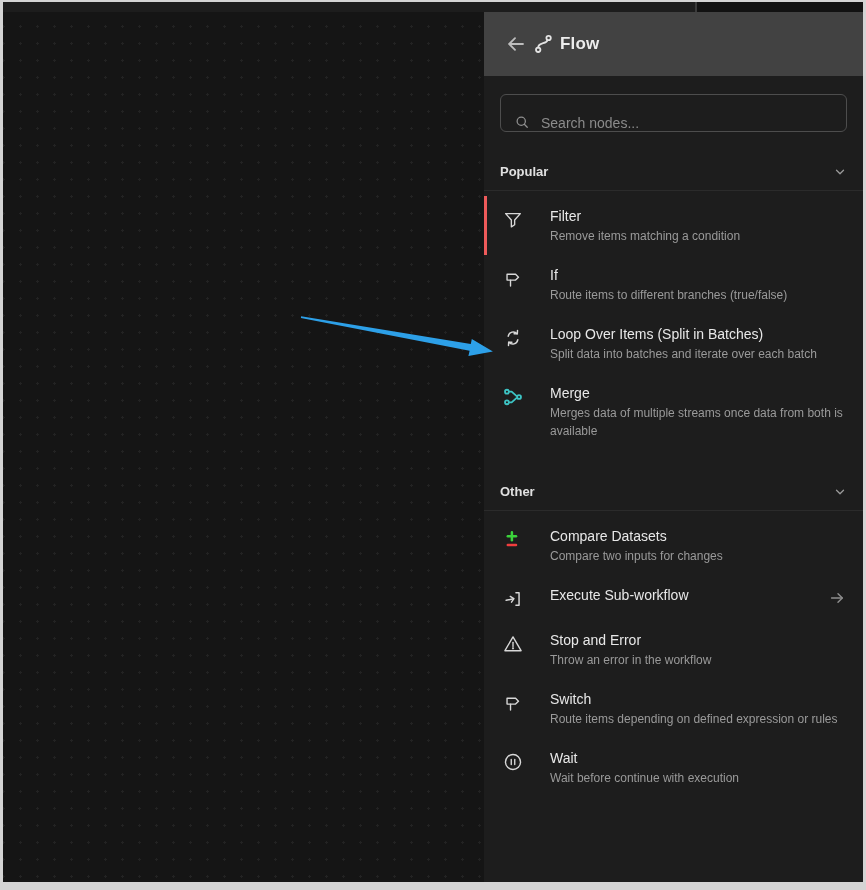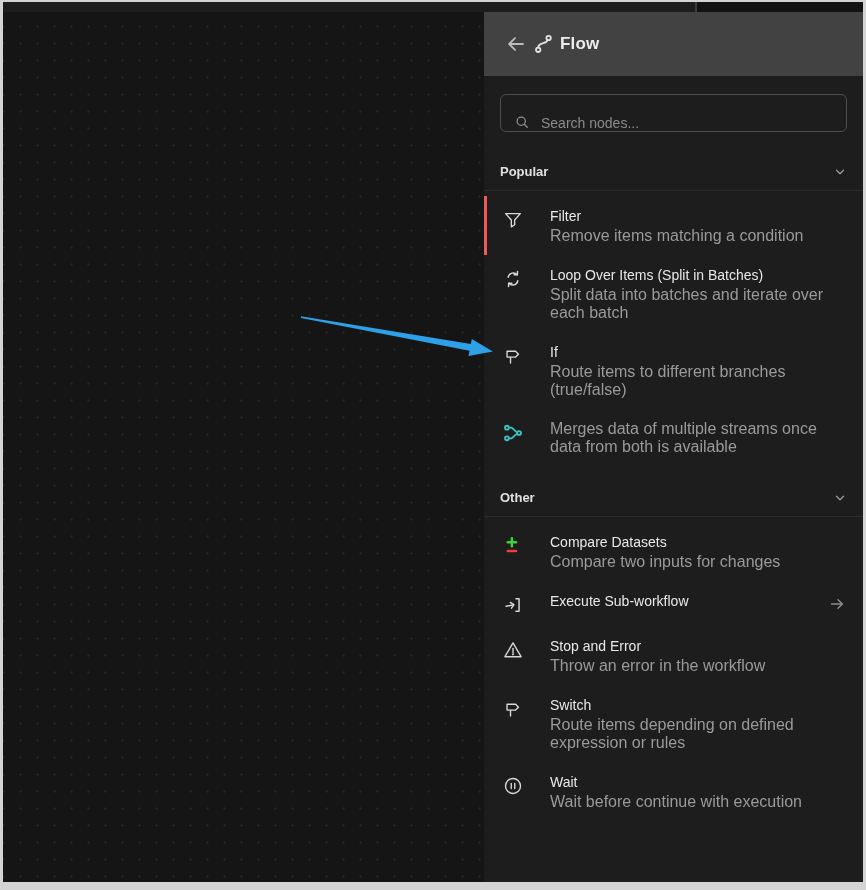--- a/index.html
+++ b/index.html
@@ -120,21 +120,21 @@
   .item-icon { width: 26px; flex: 0 0 auto; display: flex; justify-content: center; padding-top: 3px; }
   .item-text { flex: 1; min-width: 0; }
   .item-title {
     color: #e8e8e8;
     font-size: 14px;
     font-weight: 500;
     line-height: 20px;
   }
   .item-desc {
     color: #9a9a9a;
-    font-size: 16px;
+    font-size: 12px;
     line-height: 18px;
     margin-top: 1px;
   }
   .submenu-arrow { flex: 0 0 auto; align-self: center; padding-left: 4px; }
 
   
   .overlay {
     position: absolute;
     inset: 0;
     pointer-events: none;
@@ -204,64 +204,65 @@
               </svg>
             </span>
             <div class="item-text">
               <div class="item-title">Filter</div>
               <div class="item-desc">Remove items matching a condition</div>
             </div>
           </div>
 
           <div class="item">
             <span class="item-icon">
+              <svg width="22" height="22" viewBox="0 0 24 24" fill="none" stroke="#d8d8d8" stroke-width="1.5" stroke-linecap="round" stroke-linejoin="round">
+                <path d="M5.5 6.8h9.3l3.2 3.2-3.2 3.2H5.5z"></path>
+                  <path d="M9.3 13.2v6.5"></path>
+              </svg>
+            </span>
+            <div class="item-text">
+              <div class="item-title">If</div>
+              <div class="item-desc">Route items to different branches (true/false)</div>
+            </div>
+          </div>
+
+          <div class="item">
+            <span class="item-icon">
               <svg width="22" height="22" viewBox="0 0 24 24" fill="none" stroke="#d8d8d8" stroke-width="1.6" stroke-linecap="round" stroke-linejoin="round">
                 <path d="M6.8 10a5.6 5.6 0 0 1 9.7-2.7"></path>
                 <path d="M16.9 3.9l-.2 3.6-3.5-.2"></path>
                 <path d="M17.2 14a5.6 5.6 0 0 1-9.7 2.7"></path>
                 <path d="M7.1 20.1l.2-3.6 3.5.2"></path>
               </svg>
             </span>
             <div class="item-text">
               <div class="item-title">Loop Over Items (Split in Batches)</div>
               <div class="item-desc">Split data into batches and iterate over each batch</div>
-            </div>
-          </div>
-
-          <div class="item">
-            <span class="item-icon">
-              <svg width="22" height="22" viewBox="0 0 24 24" fill="none" stroke="#d8d8d8" stroke-width="1.5" stroke-linecap="round" stroke-linejoin="round">
-                <path d="M5.5 6.8h9.3l3.2 3.2-3.2 3.2H5.5z"></path>
-                  <path d="M9.3 13.2v6.5"></path>
-              </svg>
-            </span>
-            <div class="item-text">
-              <div class="item-title">If</div>
-              <div class="item-desc">Route items to different branches (true/false)</div>
             </div>
           </div>
 
           <div class="item">
             <span class="item-icon">
               <svg width="22" height="22" viewBox="0 0 24 24" fill="none" stroke="#3dc4c4" stroke-width="2" stroke-linecap="round" stroke-linejoin="round">
                 <circle cx="5.4" cy="6.2" r="2.1"></circle>
                 <circle cx="5.4" cy="17.8" r="2.1"></circle>
                 <circle cx="18.6" cy="12" r="2.1"></circle>
                 <path d="M7.5 6.2h3l5.2 4.6"></path>
                 <path d="M7.5 17.8h3l5.2-4.6"></path>
               </svg>
             </span>
             <div class="item-text">
+              <div class="item-title">Merge</div>
               <div class="item-desc">Merges data of multiple streams once data from both is available</div>
             </div>
           </div>
 
         </div>
 
-        <div class="section-header" style="margin-top:24px">
+        <div class="section-header" style="margin-top:34px">
           <span class="section-label">Other</span>
           <span class="icon">
             <svg width="14" height="14" viewBox="0 0 20 20" fill="none" stroke="#9a9a9a" stroke-width="1.8" stroke-linecap="round" stroke-linejoin="round">
               <path d="M5 7.5l5 5 5-5"></path>
             </svg>
           </span>
         </div>
 
         <div class="items">
 

